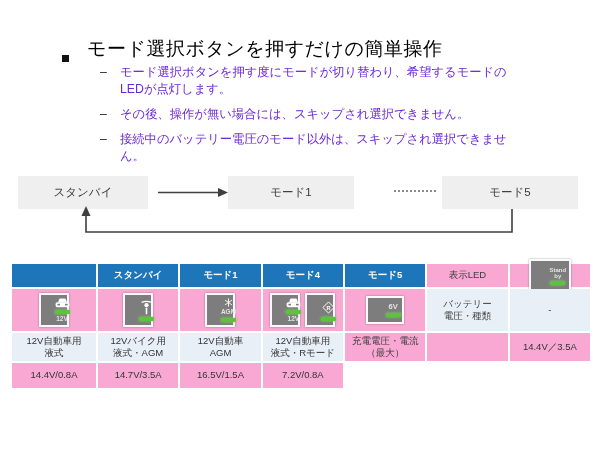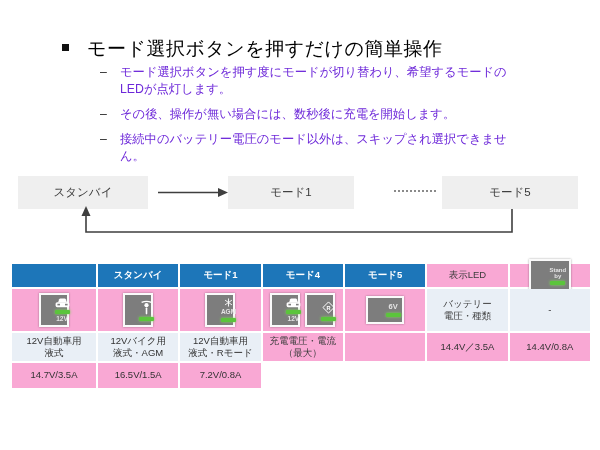--- a/index.html
+++ b/index.html
@@ -8,21 +8,21 @@
     position:relative;
     width:600px; height:450px;
     background:#ffffff;
     font-family:"Liberation Sans", sans-serif;
     color:#1a1a1a;
     overflow:hidden;
   }
 
   
   .title-wrap { position:absolute; left:62px; top:36px; width:520px; }
-  .title-row { display:flex; align-items:flex-start; }
+  .title-row { display:flex; align-items:flex-end; }
   .title-bullet { width:7px; height:7px; background:#111; margin:8px 18px 0 0; flex:0 0 auto; }
   .title-text { font-size:19px; font-weight:500; color:#000; letter-spacing:0.5px; }
 
   .bullets { position:absolute; left:100px; top:64px; width:440px; }
   .bullet { display:flex; margin-bottom:8px; }
   .bullet .dash { width:20px; flex:0 0 auto; font-size:12.3px; color:#222; line-height:17px; }
   .bullet .btxt { font-size:12.3px; color:#6d28d9; line-height:17px; max-width:402px; }
 
   
   .flow-box {
@@ -99,21 +99,21 @@
   </div>
 </div>
 
 <div class="bullets">
   <div class="bullet">
     <span class="dash">–</span>
     <span class="btxt">モード選択ボタンを押す度にモードが切り替わり、希望するモードのLEDが点灯します。</span>
   </div>
   <div class="bullet">
     <span class="dash">–</span>
-    <span class="btxt">その後、操作が無い場合には、数秒後に充電を開始します。</span>
+    <span class="btxt">その後、操作が無い場合には、スキップされ選択できません。</span>
   </div>
   <div class="bullet">
     <span class="dash">–</span>
     <span class="btxt">接続中のバッテリー電圧のモード以外は、スキップされ選択できません。</span>
   </div>
 </div>
 
 <div class="flow-box" id="flow-standby">スタンバイ</div>
 <div class="flow-box" id="flow-mode1">モード1</div>
 <div class="flow-dots"></div>
@@ -212,20 +212,22 @@
     </div>
   </div>
 
   <div class="cell band-b rowlabel">バッテリー
 電圧・種類</div>
   <div class="cell band-b val">-</div>
   <div class="cell band-b val">12V自動車用
 液式</div>
   <div class="cell band-b val">12Vバイク用
 液式・AGM</div>
+  <div class="cell band-b val">12V自動車
+AGM</div>
   <div class="cell band-b val">12V自動車用
 液式・Rモード</div>
 
   <div class="cell band-a rowlabel">充電電圧・電流
 （最大）</div>
   <div class="cell band-a val"></div>
   <div class="cell band-a val">14.4V／3.5A</div>
   <div class="cell band-a val">14.4V/0.8A</div>
   <div class="cell band-a val">14.7V/3.5A</div>
   <div class="cell band-a val">16.5V/1.5A</div>

